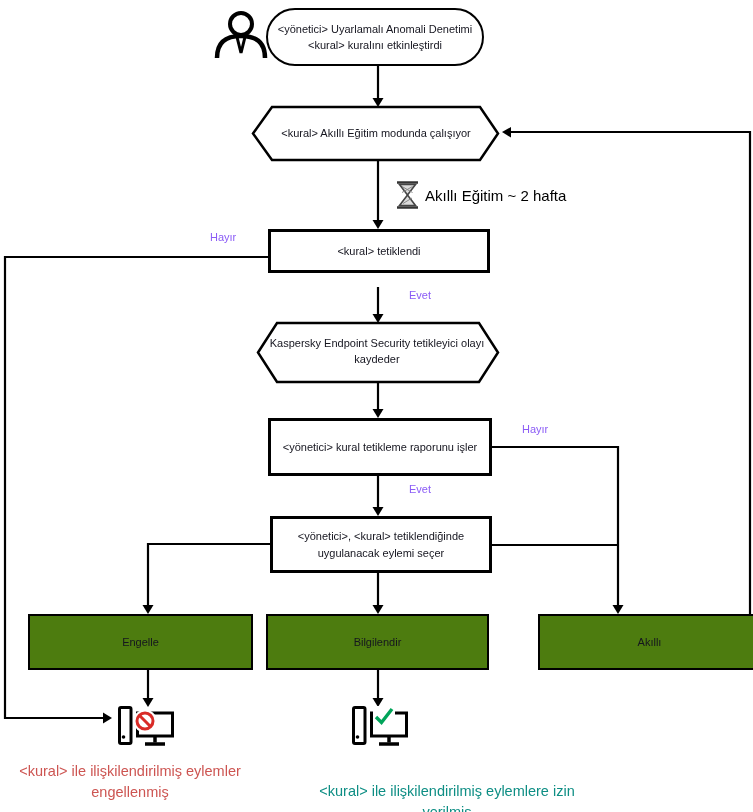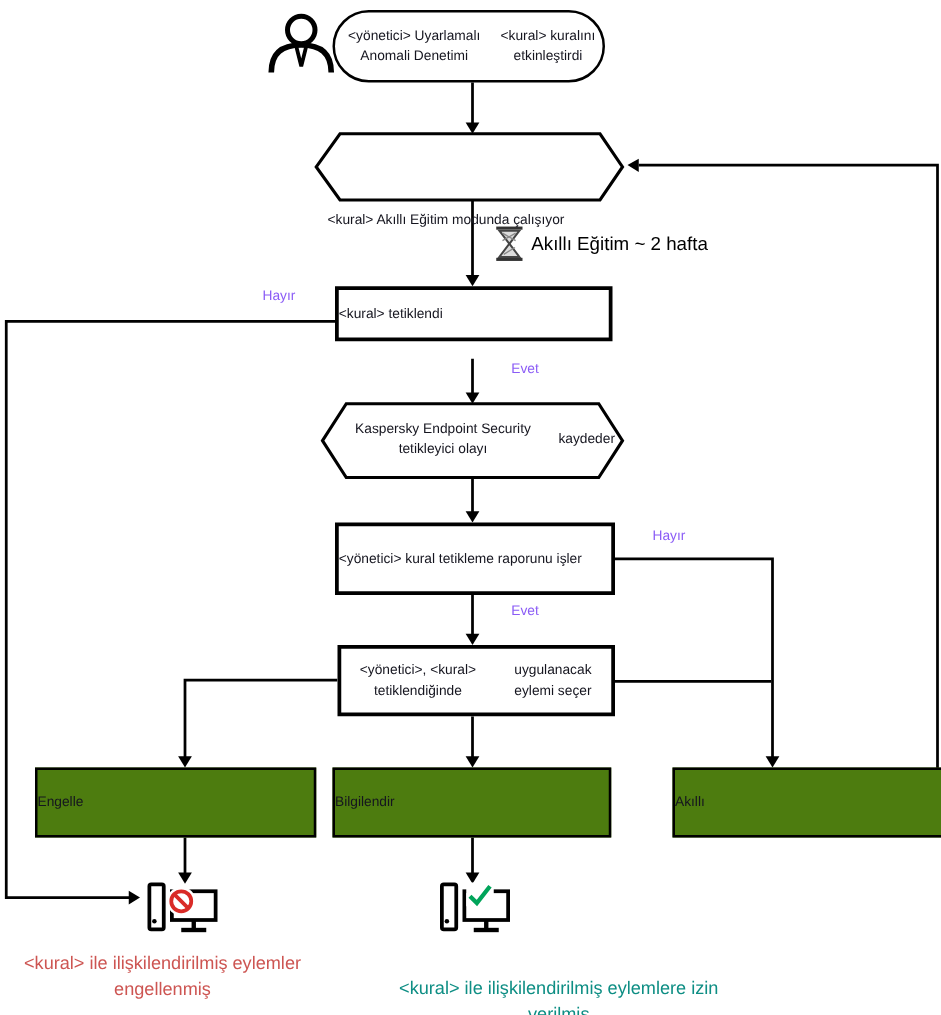--- a/index.html
+++ b/index.html
@@ -1,19 +1,19 @@
 <!DOCTYPE html>
 <html><head>
 <meta charset="utf-8">
 <style>
   html,body{margin:0;padding:0;background:#fff;}
   .canvas{position:relative;width:753px;height:812px;background:#fff;overflow:hidden;
           font-family:"Liberation Sans", sans-serif;}
   .canvas svg{position:absolute;left:0;top:0;}
-  .node{position:absolute;display:flex;flex-direction:row;align-items:center;justify-content:flex-start;
+  .node{position:absolute;display:flex;flex-direction:column;align-items:center;justify-content:center;
         text-align:center;font-size:11px;line-height:1.5;color:#15151f;box-sizing:border-box;}
   .rect{background:#fff;border:3px solid #000;}
   .rect-thin{background:#4d7c0f;border:2px solid #000;}
   .stadium{background:#fff;border:2.5px solid #000;border-radius:29px;}
   .hexlabel{background:transparent;}
   .edge-label{position:absolute;font-size:11px;color:#8b5cf6;margin-left:12px;}
   .timer-label{position:absolute;font-size:15px;color:#000;text-align:right;}
   .caption{position:absolute;text-align:center;font-size:14.5px;line-height:1.45;}
   .caption span{display:block;}
 </style>
@@ -94,21 +94,21 @@
       <rect x="21" y="0" width="22" height="19" fill="#fff" stroke="none"></rect>
       <polyline points="24,11 29.5,16.5 40,3" fill="none" stroke-width="3.4" stroke="#00a45a"></polyline>
     </g>
   </svg>
 
   <div class="node stadium" style="left:266px;top:8px;width:218px;height:58px;">
     <span>&lt;yönetici&gt; Uyarlamalı Anomali Denetimi</span>
     <span>&lt;kural&gt; kuralını etkinleştirdi</span>
   </div>
 
-  <div class="node hexlabel" style="left:262px;top:107px;width:228px;height:53px;margin-top:43px;">&lt;kural&gt; Akıllı Eğitim modunda çalışıyor</div>
+  <div class="node hexlabel" style="left:262px;top:107px;width:228px;height:53px;">&lt;kural&gt; Akıllı Eğitim modunda çalışıyor</div>
   <div class="node hexlabel" style="left:262px;top:323px;width:230px;height:56px;">
     <span>Kaspersky Endpoint Security tetikleyici olayı</span>
     <span>kaydeder</span>
   </div>
 
   <div class="timer-label" style="left:425px;top:187px;">Akıllı Eğitim ~ 2 hafta</div>
 
   <div class="node rect" style="left:268px;top:229px;width:222px;height:44px;">&lt;kural&gt; tetiklendi</div>
   <div class="node rect" style="left:268px;top:418px;width:224px;height:58px;">&lt;yönetici&gt; kural tetikleme raporunu işler</div>
   <div class="node rect" style="left:270px;top:516px;width:222px;height:57px;">

